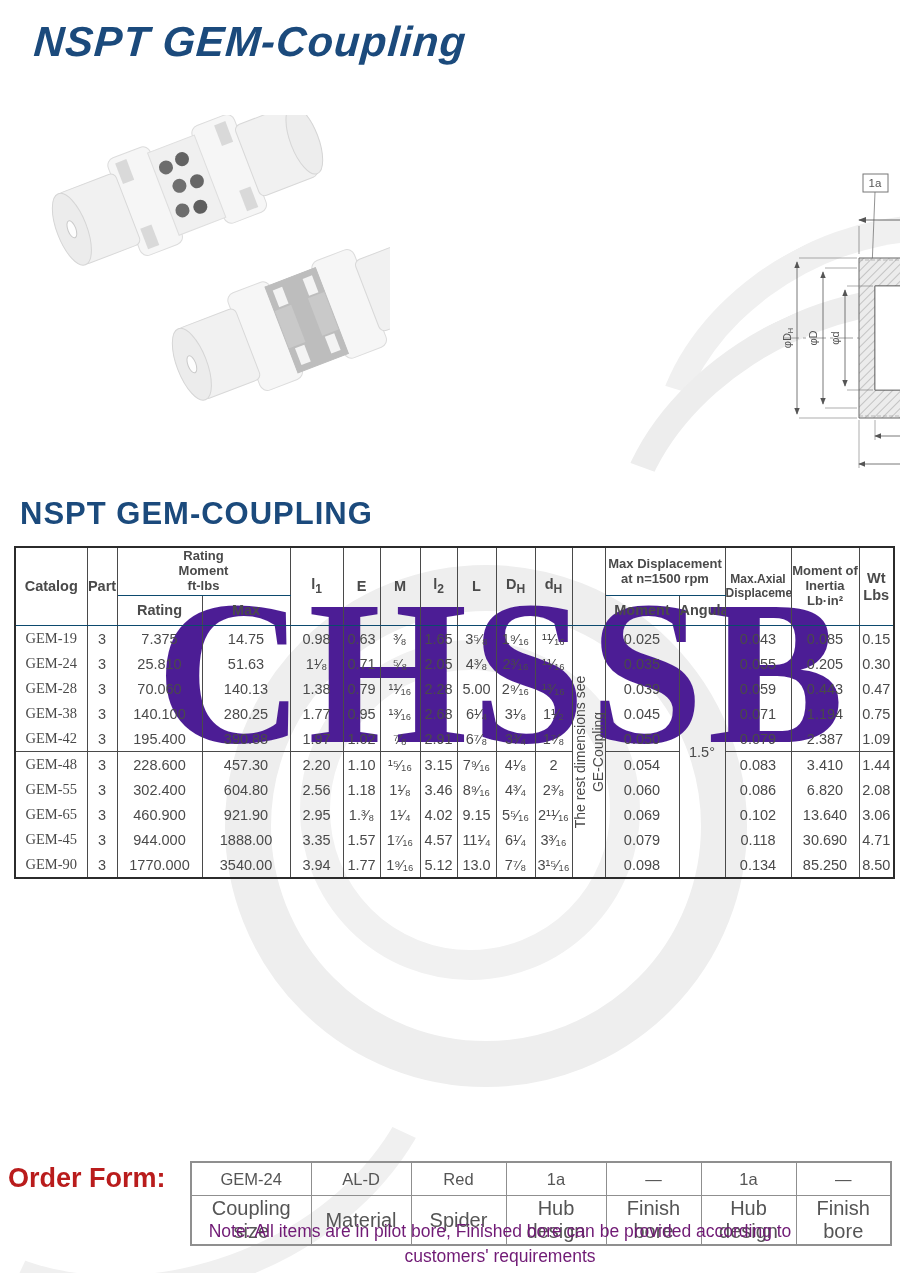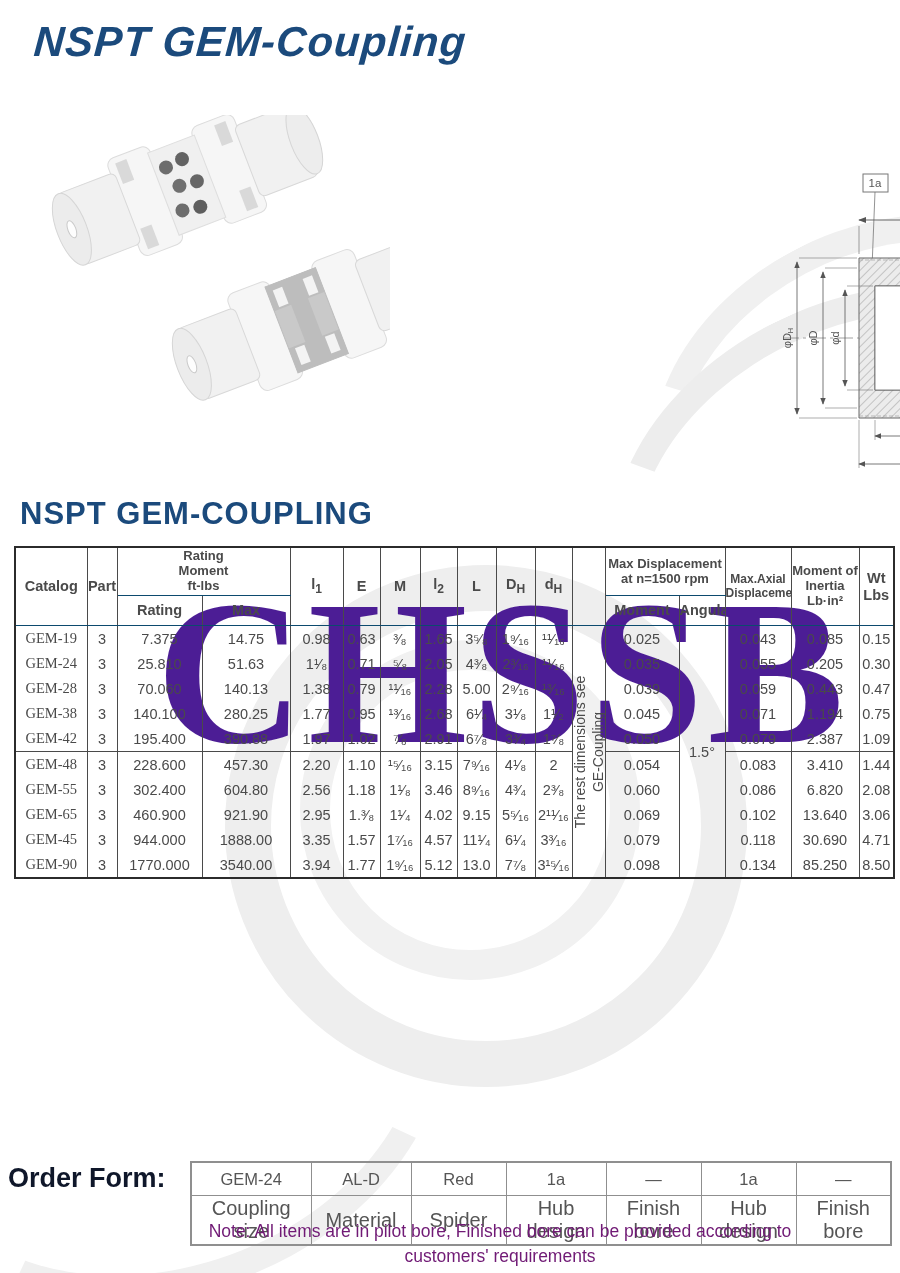--- a/index.html
+++ b/index.html
@@ -548,21 +548,21 @@
       <rect x="607" y="22" width="48" height="166" rx="10" fill="#fff"></rect>
       <ellipse cx="630" cy="105" rx="12" ry="80" fill="none" stroke-width="0.9"></ellipse>
       <rect x="602" y="48" width="28" height="26" fill="#fff"></rect>
       <rect x="602" y="136" width="28" height="26" fill="#fff"></rect>
       <path d="M655,35 H742 M655,175 H742"></path>
       <ellipse cx="742" cy="105" rx="30" ry="70" fill="#fff"></ellipse>
     </g>
   </svg>
 
   
-  <div class="z" id="order-label" style="color: #0f172a;">Order Form:</div>
+  <div class="z" id="order-label" style="color: #b91c1c;">Order Form:</div>
   <table class="z" id="order-table">
     <colgroup>
       <col style="width:120px">
         <col style="width:100px">
         <col style="width:95px">
         <col style="width:100px">
       <col style="width:95px">
         <col style="width:95px">
         <col style="width:95px">
     </colgroup>

